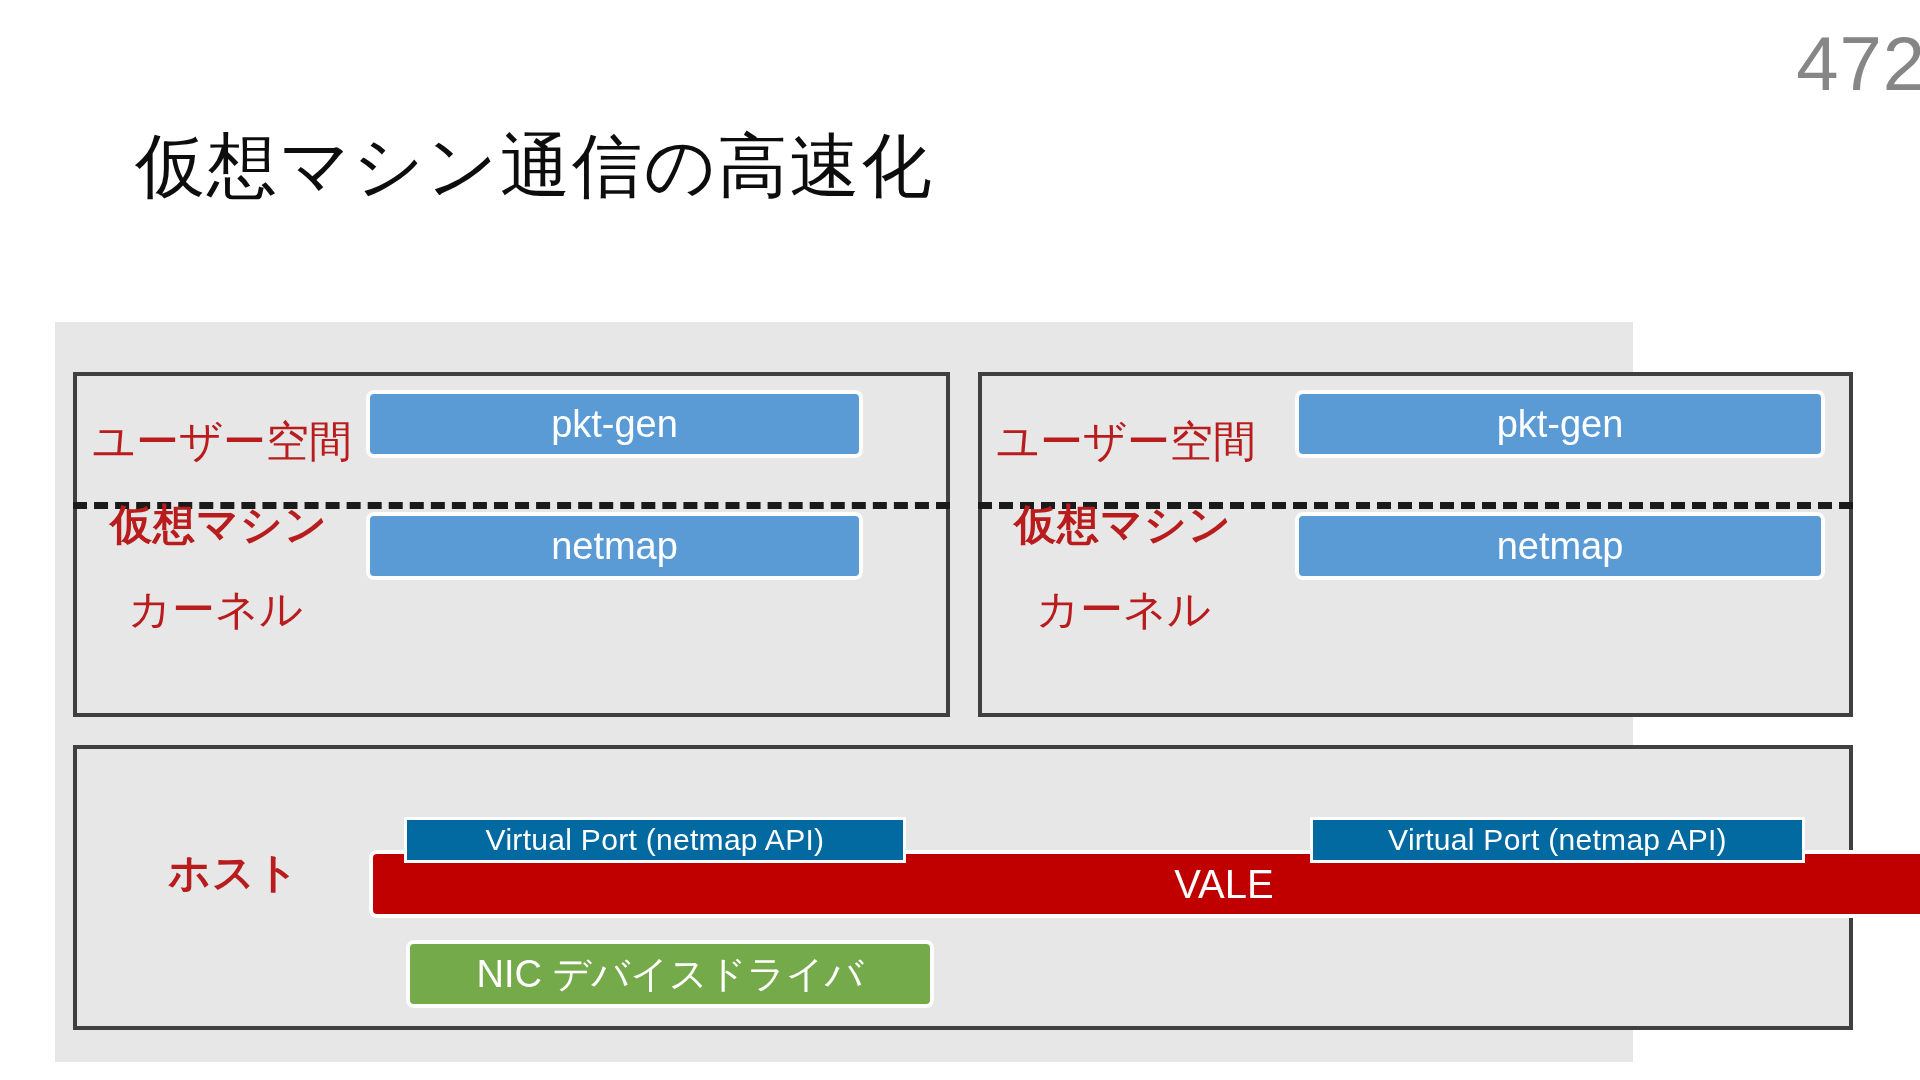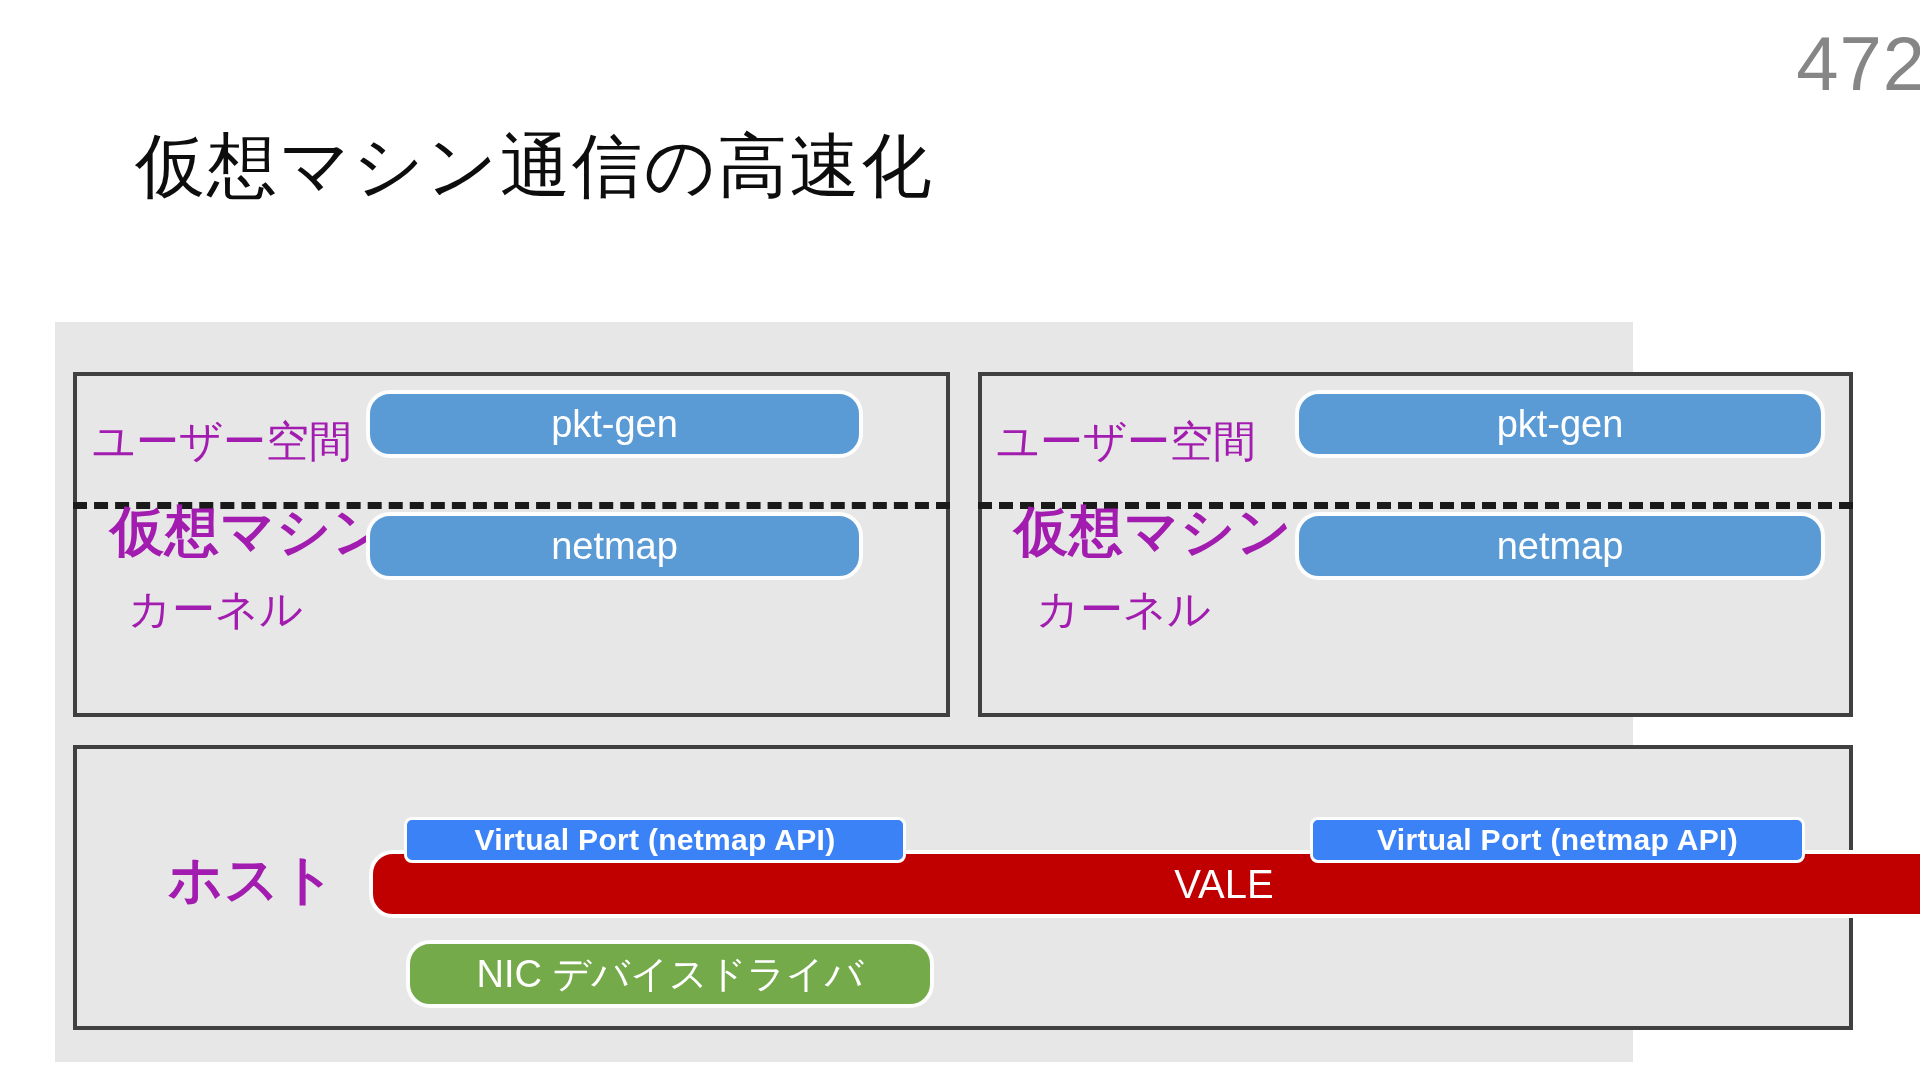--- a/index.html
+++ b/index.html
@@ -71,47 +71,47 @@
     position: absolute;
     height: 0;
     border-top: 7px dashed #1a1a1a;
   }
   #dashed-left  { left: 73px;  top: 470px; width: 877px; }
   #dashed-right { left: 978px; top: 470px; width: 875px; }
 
   
   .side-label {
     position: absolute;
-    color: #a21caf;
+    color: #b91c1c;
     white-space: nowrap;
     line-height: 1;
   }
   .label-regular { font-size: 43px; font-weight: 400; }
-  .label-bold    { font-size: 54px; font-weight: 700; letter-spacing: 1px; }
+  .label-bold    { font-size: 42px; font-weight: 700; letter-spacing: 1px; }
 
   #label-userspace-left  { left: 92px;  top: 388px; }
   #label-vm-left         { left: 110px; top: 472px; }
   #label-kernel-left     { left: 128px; top: 556px; }
 
   #label-userspace-right { left: 996px; top: 388px; }
   #label-vm-right        { left: 1014px;top: 472px; }
   #label-kernel-right    { left: 1036px;top: 556px; }
 
   #label-host            { left: 168px; top: 820px; }
 
   
   .component {
     position: absolute;
     box-sizing: border-box;
     display: flex;
     align-items: center;
     justify-content: center;
     color: #ffffff;
     border: 4px solid #fdfdfd;
-    border-radius: 24px;
+    border-radius: 8px;
     line-height: 1;
   }
   .comp-blue  { background: #5B9BD5; }
   .comp-green { background: #74AA4A; }
   .comp-red   { background: #C00000; }
 
   #pkt-gen-left  { left: 366px;  top: 358px; width: 497px; height: 68px; font-size: 38px; }
   #netmap-left   { left: 366px;  top: 480px; width: 497px; height: 68px; font-size: 38px; }
   #pkt-gen-right { left: 1295px; top: 358px; width: 530px; height: 68px; font-size: 38px; }
   #netmap-right  { left: 1295px; top: 480px; width: 530px; height: 68px; font-size: 38px; }
@@ -119,29 +119,28 @@
   #vale-bar      { left: 369px;  top: 818px; width: 1710px; height: 68px; font-size: 40px; }
   #nic-driver    { left: 406px;  top: 908px; width: 528px;  height: 68px; font-size: 38px; }
 
   
   .vport {
     position: absolute;
     box-sizing: border-box;
     display: flex;
     align-items: center;
     justify-content: center;
-    background: #3b82f6;
+    background: #0369a1;
     color: #ffffff;
     border: 3px solid #fdfdfd;
-    border-radius: 8px;
+    border-radius: 0;
     font-size: 30px;
     line-height: 1;
     letter-spacing: 0.3px;
     white-space: nowrap;
-    font-weight: bold;
   }
   #vport-left  { left: 404px;  top: 785px; width: 502px; height: 46px; }
   #vport-right { left: 1310px; top: 785px; width: 495px; height: 46px; }
 </style>
 </head>
 <body>
 
 <div id="slide">
 
   <div id="page-number">472</div>

